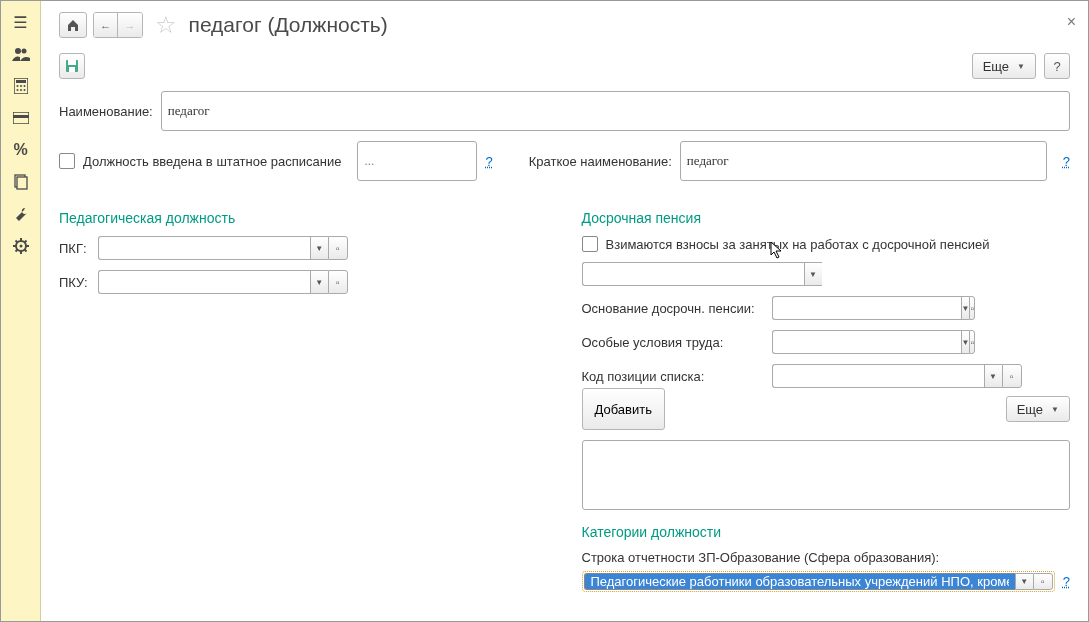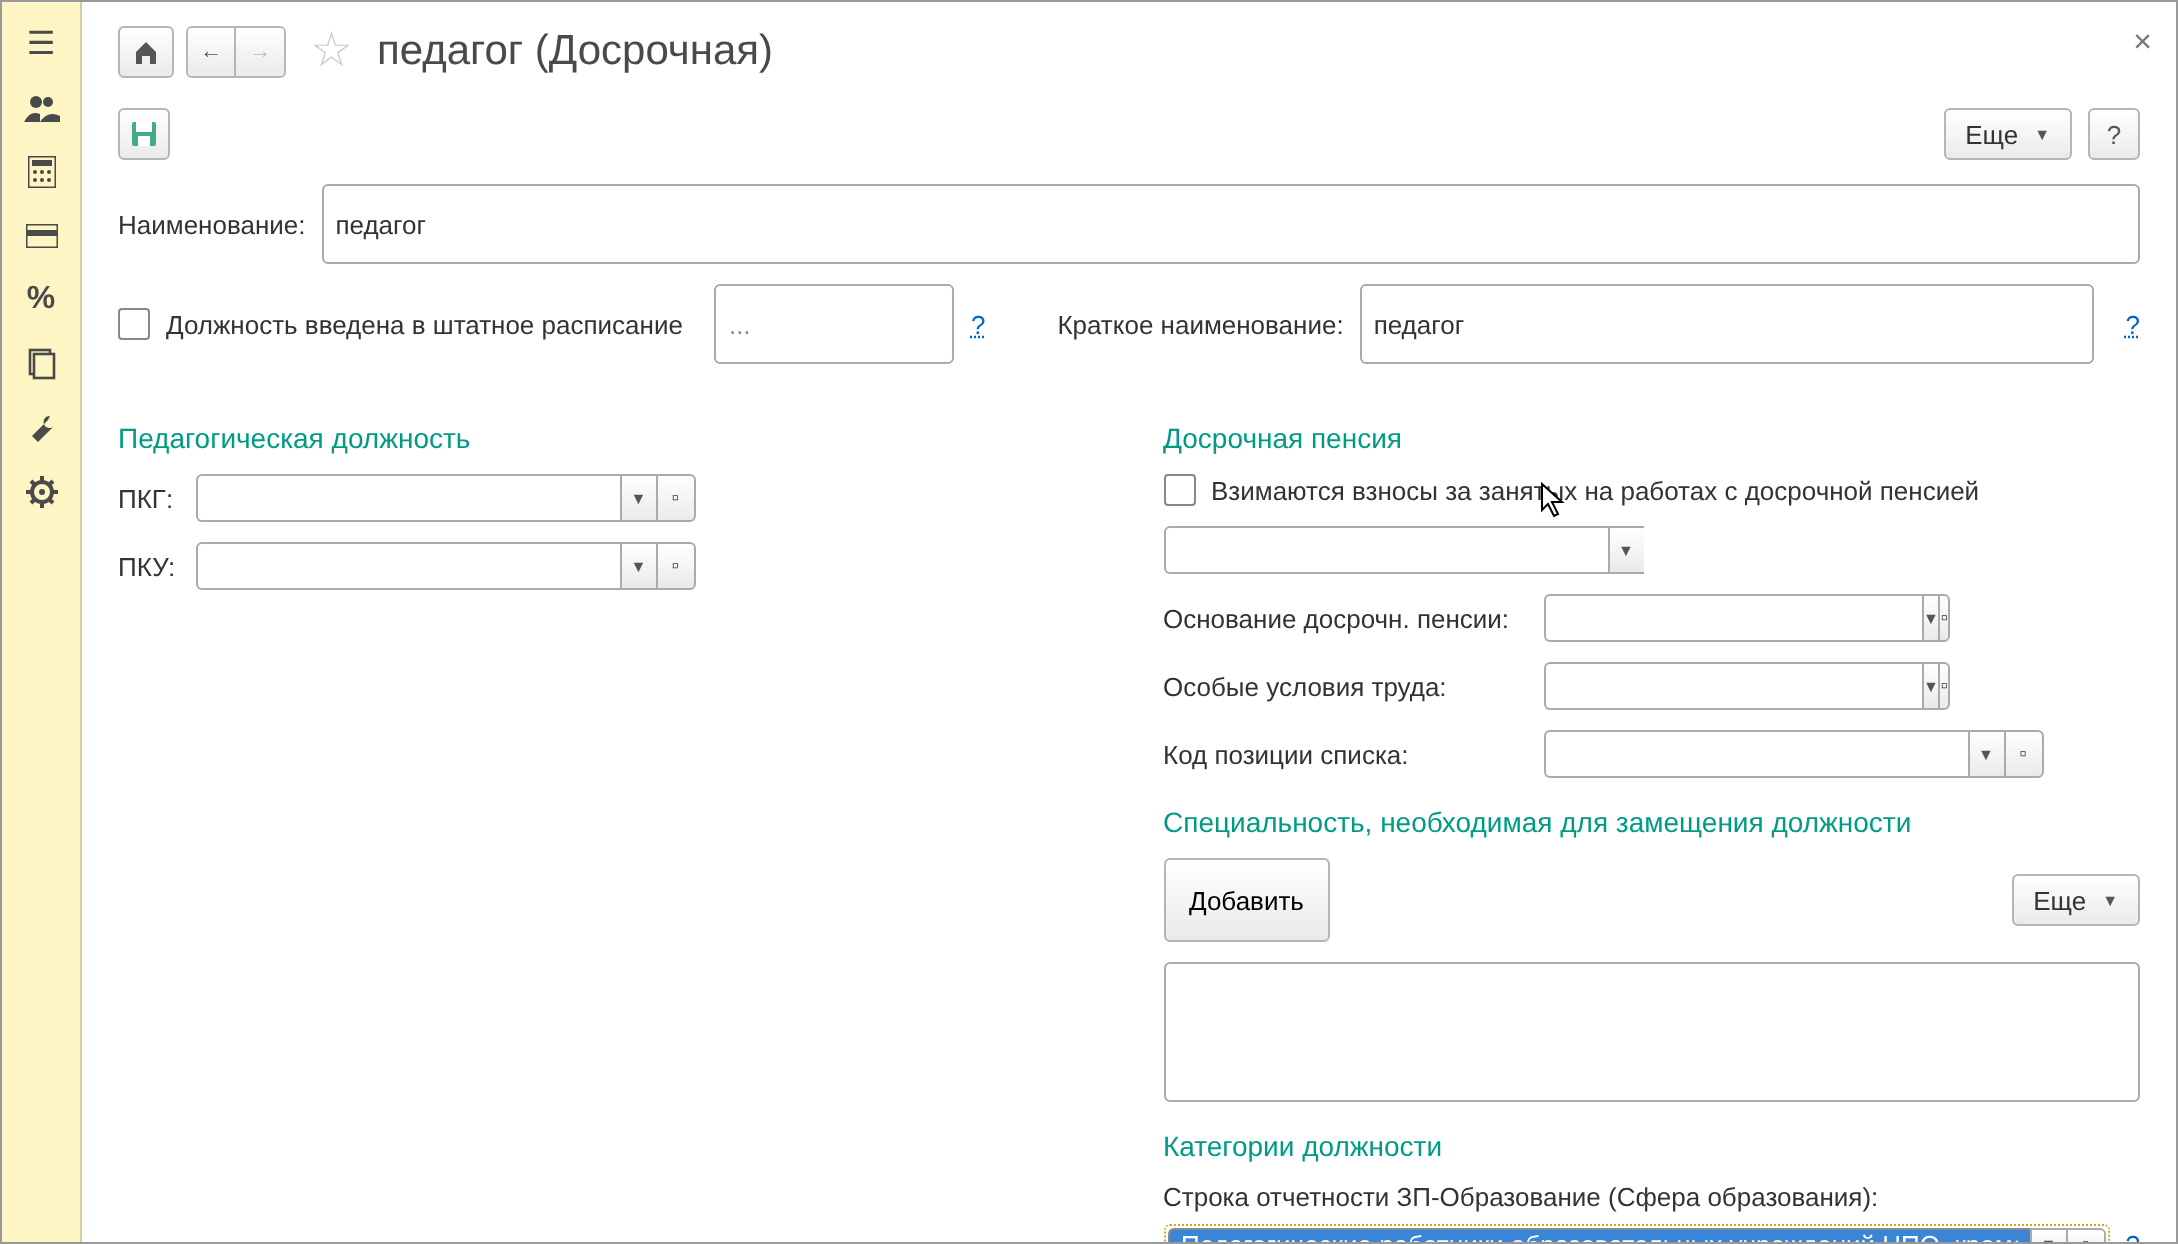--- a/index.html
+++ b/index.html
@@ -17,21 +17,21 @@
 .title { font-size: 21px; color: #4a4a4a; margin-left: 6px; }
 .closex { position: absolute; right: 12px; top: 12px; font-size: 16px; color: #777; cursor: pointer; }
 .toolbar { display: flex; align-items: center; gap: 8px; margin-bottom: 12px; }
 .btn-yellow { height: 26px; padding: 0 12px; background: linear-gradient(#ffe36b,#fbd233); border: 1px solid #c9a227; border-radius: 3px; font-weight: bold; font-size: 13px; color: #333; cursor: pointer; }
 .iconbtn { width: 26px; height: 26px; border: 1px solid #b5b5b5; background: linear-gradient(#fff,#eaeaea); border-radius: 3px; display: flex; align-items: center; justify-content: center; font-size: 12px; color: #4a6; cursor: pointer; }
 .spacer { flex: 1; }
 .btn-more { height: 26px; padding: 0 10px; border: 1px solid #b5b5b5; background: linear-gradient(#fff,#eaeaea); border-radius: 3px; display: flex; align-items: center; gap: 8px; font-size: 13px; cursor: pointer; }
 .btn-help { width: 26px; height: 26px; border: 1px solid #b5b5b5; background: linear-gradient(#fff,#eaeaea); border-radius: 3px; display: flex; align-items: center; justify-content: center; font-size: 13px; color: #555; cursor: pointer; }
 .form-row { display: flex; align-items: center; gap: 8px; margin-bottom: 10px; }
 .lbl { font-size: 13px; color: #333; }
-.txt { height: 40px; border: 1px solid #aaa; padding: 0 6px; font-size: 13px; color: #333; border-radius: 3px; background: #fff; }
+.txt { height: 40px; border: 1px solid #aaa; padding: 0 6px; font-size: 13px; color: #333; border-radius: 3px; background: #fff; font-family: Liberation Serif, serif; }
 .txt-full { flex: 1; }
 .cols { display: flex; gap: 34px; margin-top: 23px; }
 .col { flex: 1; min-width: 0; }
 .section-h { font-size: 14px; color: #009b84; margin: 6px 0 10px 0; }
 .checkbox { width: 16px; height: 16px; border: 1px solid #888; border-radius: 2px; display: inline-flex; align-items: center; justify-content: center; background: #fff; cursor: pointer; }
 .checkbox.checked { background: #fff; }
 .checkbox.checked::after { content: "✓"; color: #0a8a3a; font-size: 13px; font-weight: bold; }
 .combo { display: flex; height: 24px; }
 .combo-input { flex: 1; border: 1px solid #aaa; border-right: none; border-radius: 3px 0 0 3px; padding: 0 6px; font-size: 13px; }
 .combo-dd { width: 18px; border: 1px solid #aaa; border-right: none; background: linear-gradient(#fff,#eaeaea); display: flex; align-items: center; justify-content: center; font-size: 9px; cursor: pointer; }
@@ -108,21 +108,21 @@
       <div class="navbtn">
         <svg width="14" height="14" viewBox="0 0 14 14">
             <path d="M2 7 L7 2 L12 7 L12 13 L9 13 L9 9 L5 9 L5 13 L2 13 Z" fill="#555"></path>
           </svg>
       </div>
       <div class="navgroup">
         <div class="half">←</div>
         <div class="half" style="color:#bbb">→</div>
       </div>
       <span class="star">☆</span>
-      <span class="title">педагог (Досрочная)</span>
+      <span class="title">педагог (Должность)</span>
     </div>
 
     <div class="toolbar">
       <div class="iconbtn">
         <svg width="14" height="14" viewBox="0 0 14 14">
             <rect x="1" y="1" width="12" height="12" rx="1" fill="#4a8"></rect>
             <rect x="3" y="1" width="8" height="5" fill="#fff"></rect>
             <rect x="4" y="8" width="6" height="5" fill="#fff"></rect>
           </svg>
       </div>
@@ -208,21 +208,20 @@
           <span class="lbl">Код позиции списка:</span>
           <div class="combo" style="max-width:250px">
             <input class="combo-input" style="">
             <div class="combo-dd">
                 <span class="tri">▼</span>
               </div>
             <div class="combo-exp">▫</div>
           </div>
         </div>
 
-        <div class="section-h" style="margin-top:14px">Специальность, необходимая для замещения должности</div>
         <div class="form-row">
           <button class="btn-plain">Добавить</button>
           <div class="spacer"></div>
           <div class="btn-more">
             <span>Еще</span>
             <span class="tri">▼</span>
           </div>
         </div>
         <div class="listbox"></div>
 

